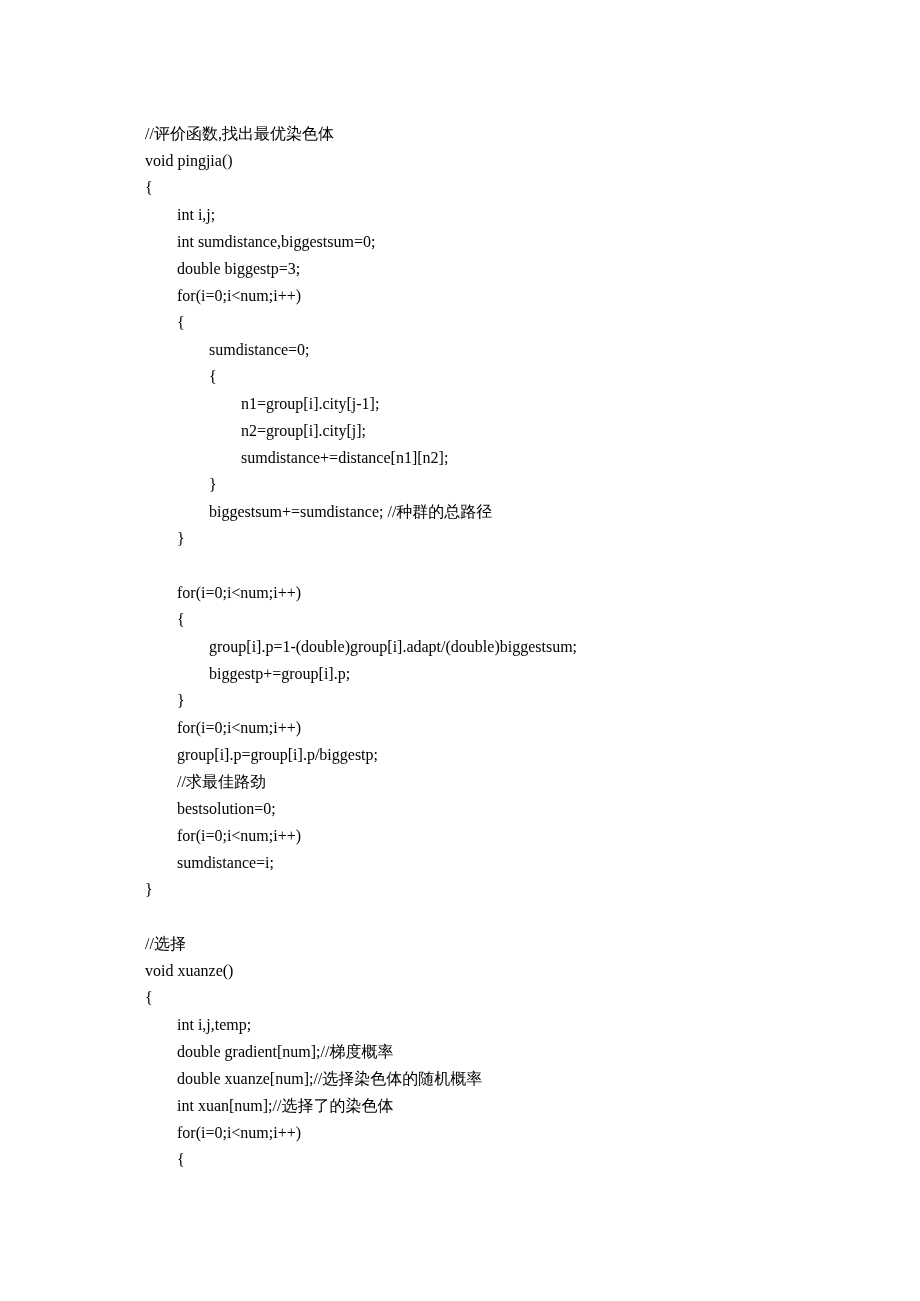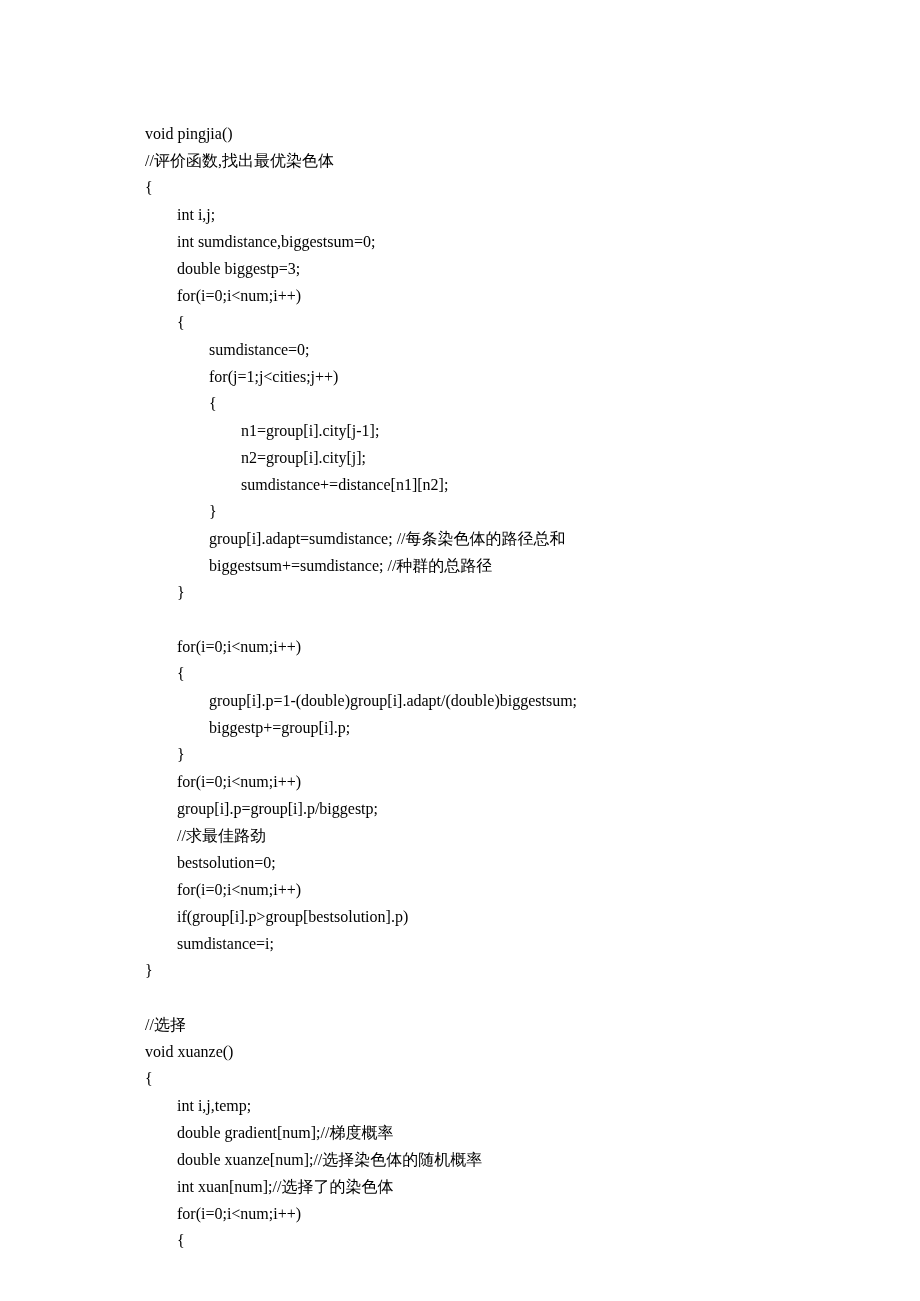--- a/index.html
+++ b/index.html
@@ -19,50 +19,47 @@
   }
   .code-line {
     white-space: pre;
   }
 </style>
 </head>
 <body>
 
 <div class="page">
   <div id="code-container">
+      <div class="code-line">//评价函数,找出最优染色体</div>
       <div class="code-line">void pingjia()</div>
-      <div class="code-line">//评价函数,找出最优染色体</div>
       <div class="code-line">{</div>
       <div class="code-line">        int i,j;</div>
       <div class="code-line">        int sumdistance,biggestsum=0;</div>
       <div class="code-line">        double biggestp=3;</div>
       <div class="code-line">        for(i=0;i&lt;num;i++)</div>
       <div class="code-line">        {</div>
       <div class="code-line">                sumdistance=0;</div>
-      <div class="code-line">                for(j=1;j&lt;cities;j++)</div>
       <div class="code-line">                {</div>
       <div class="code-line">                        n1=group[i].city[j-1];</div>
       <div class="code-line">                        n2=group[i].city[j];</div>
       <div class="code-line">                        sumdistance+=distance[n1][n2];</div>
       <div class="code-line">                }</div>
-      <div class="code-line">                group[i].adapt=sumdistance; //每条染色体的路径总和</div>
       <div class="code-line">                biggestsum+=sumdistance; //种群的总路径</div>
       <div class="code-line">        }</div>
       <div class="code-line">&nbsp;</div>
       <div class="code-line">        for(i=0;i&lt;num;i++)</div>
       <div class="code-line">        {</div>
       <div class="code-line">                group[i].p=1-(double)group[i].adapt/(double)biggestsum;</div>
       <div class="code-line">                biggestp+=group[i].p;</div>
       <div class="code-line">        }</div>
       <div class="code-line">        for(i=0;i&lt;num;i++)</div>
       <div class="code-line">        group[i].p=group[i].p/biggestp;</div>
       <div class="code-line">        //求最佳路劲</div>
       <div class="code-line">        bestsolution=0;</div>
       <div class="code-line">        for(i=0;i&lt;num;i++)</div>
-      <div class="code-line">        if(group[i].p&gt;group[bestsolution].p)</div>
       <div class="code-line">        sumdistance=i;</div>
       <div class="code-line">}</div>
       <div class="code-line">&nbsp;</div>
       <div class="code-line">//选择</div>
       <div class="code-line">void xuanze()</div>
       <div class="code-line">{</div>
       <div class="code-line">        int i,j,temp;</div>
       <div class="code-line">        double gradient[num];//梯度概率</div>
       <div class="code-line">        double xuanze[num];//选择染色体的随机概率</div>
       <div class="code-line">        int xuan[num];//选择了的染色体</div>

